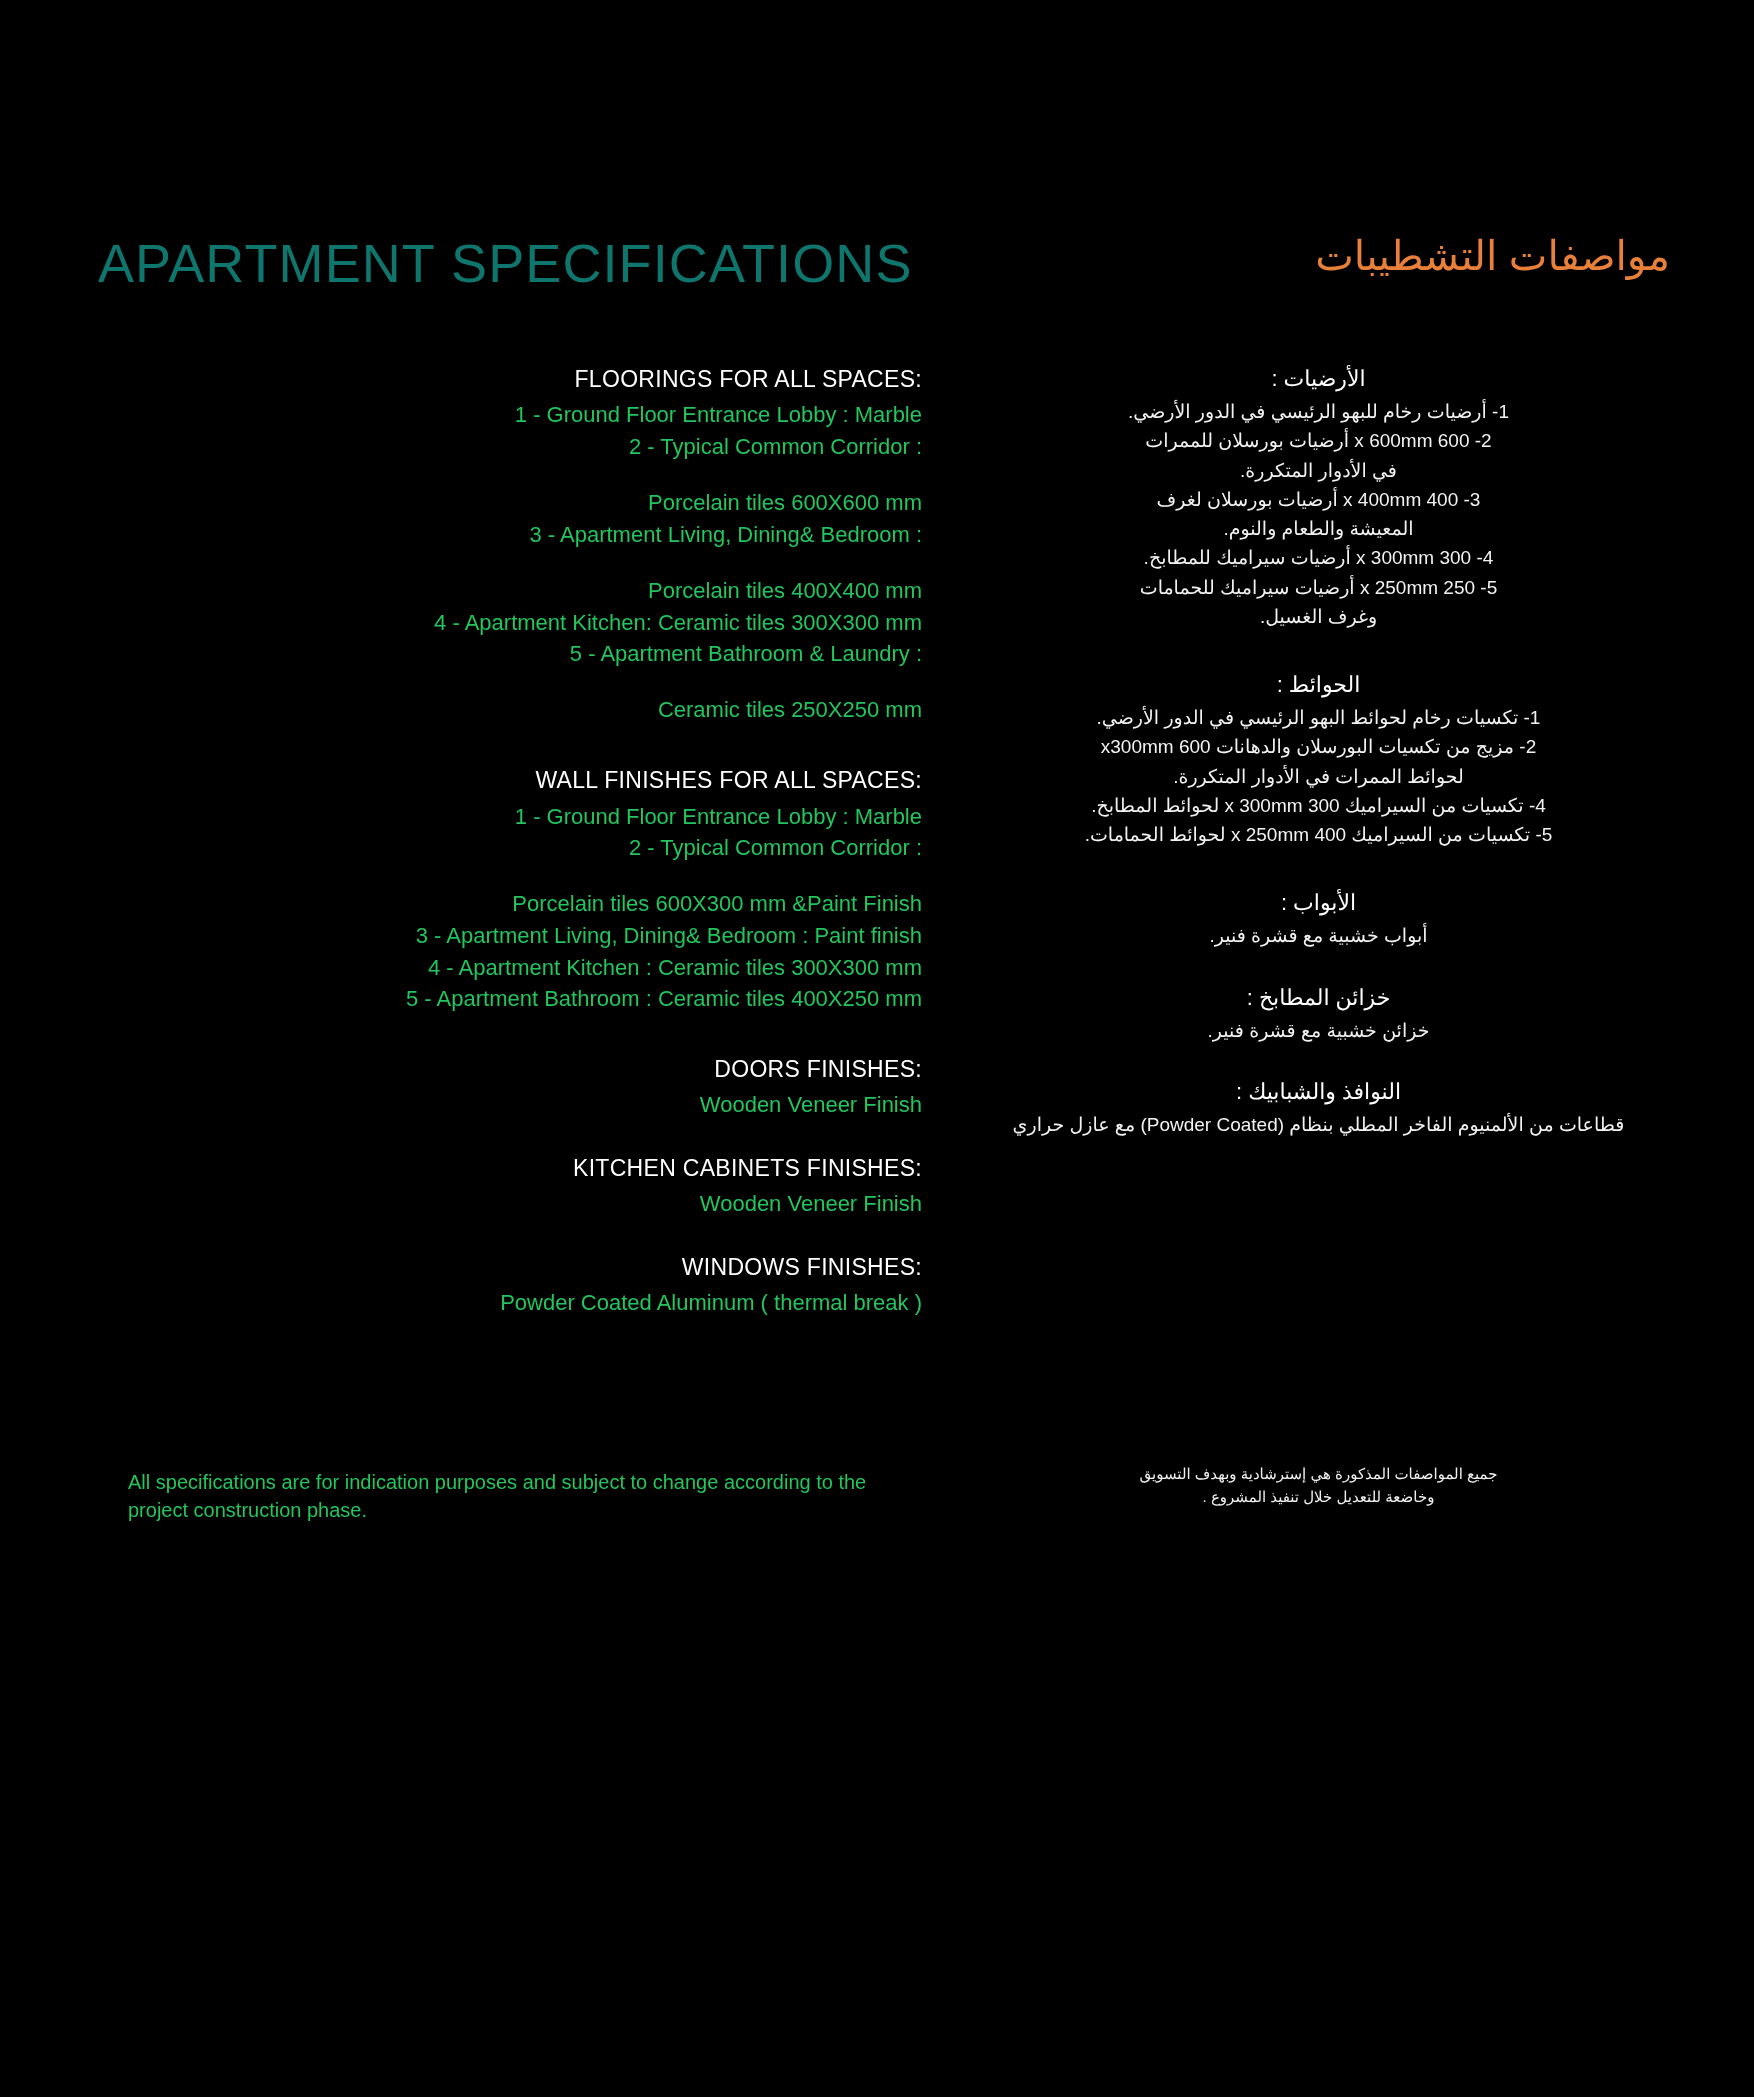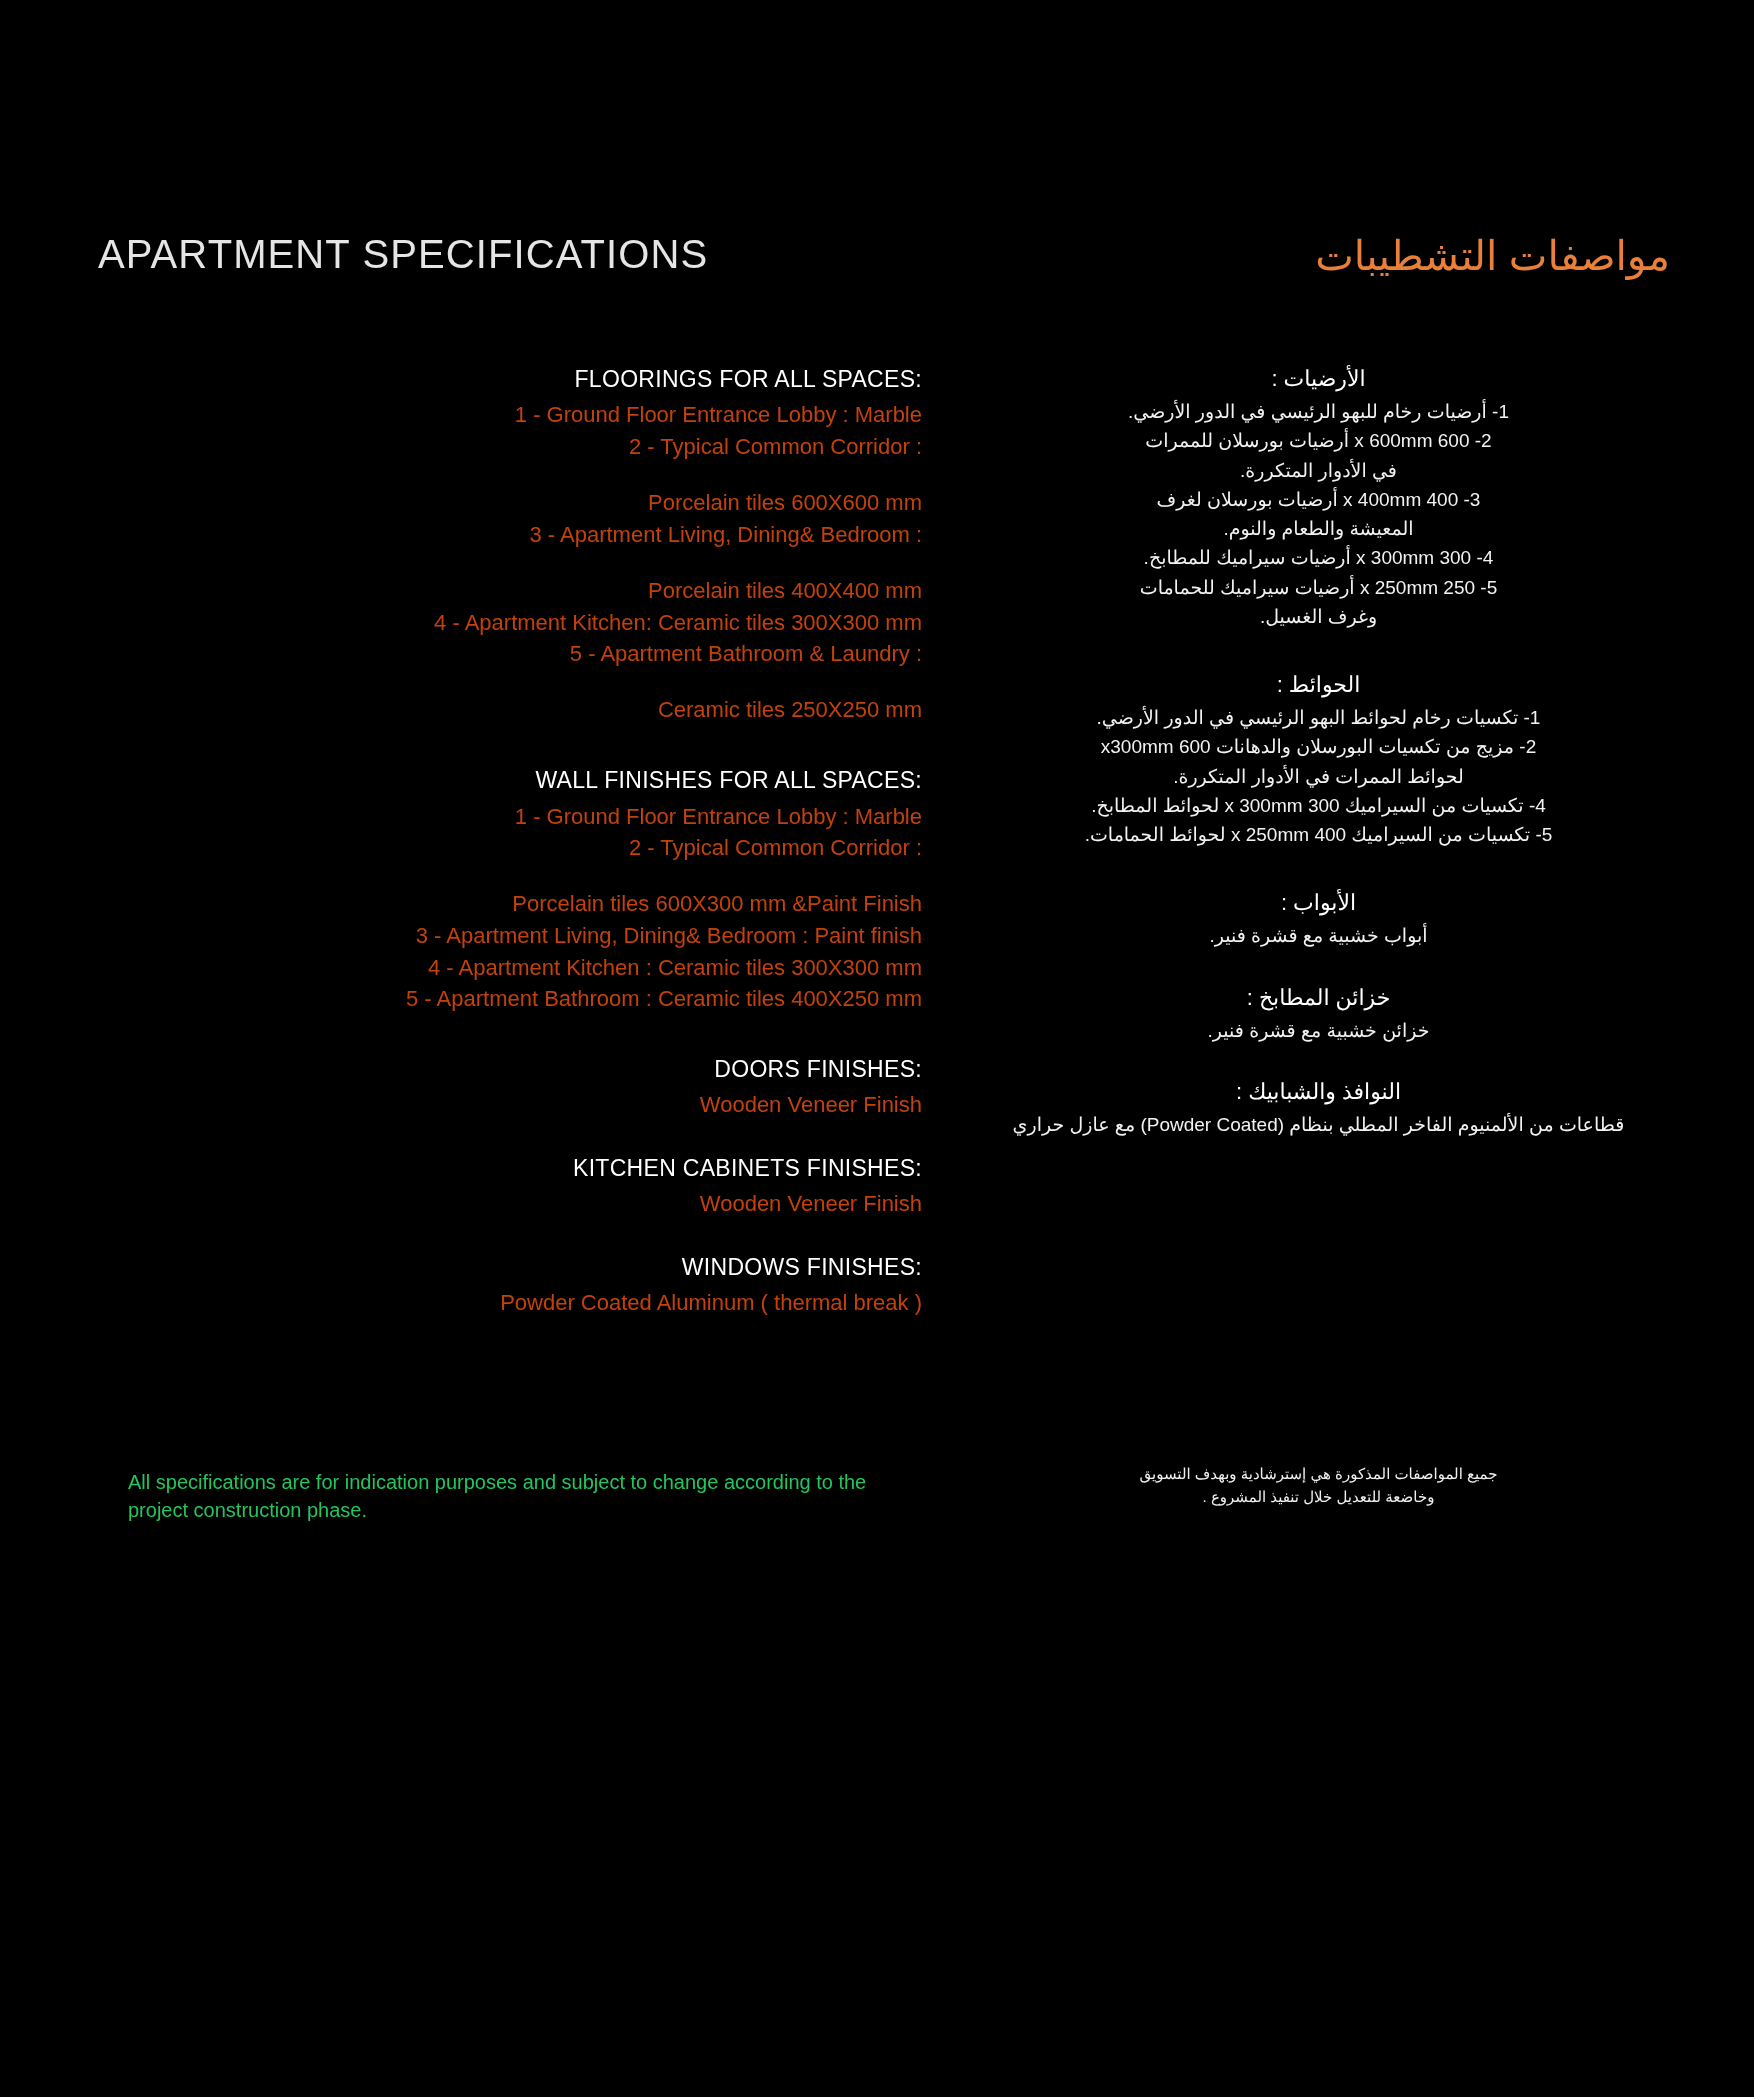--- a/index.html
+++ b/index.html
@@ -27,23 +27,23 @@
     position: absolute;
     top: 232px;
     left: 91px;
     right: 84px;
     height: 77px;
   }
   .title-en {
     position: absolute;
     left: 7px;
     top: 0;
-    font-size: 40px;
+    font-size: 54px;
     letter-spacing: 1.1px;
-    color: #e5e5e5;
+    color: #0f766e;
     font-weight: 400;
     white-space: nowrap;
   }
   .title-ar {
     position: absolute;
     right: 0;
     top: 0;
     font-size: 41px;
     color: #e8803a;
     font-weight: 400;
@@ -80,21 +80,21 @@
   .sec-head-ar {
     font-size: 22px;
     color: #ffffff;
     margin: 0 0 7px 0;
     white-space: nowrap;
   }
 
   .line-en {
     font-size: 22px;
     line-height: 1.28;
-    color: #c2410c;
+    color: #22c55e;
     margin: 0 0 3.5px 0;
     white-space: nowrap;
   }
   .line-en.indent { padding-left: 39px; margin-top: 28px; }
 
   .line-ar {
     font-size: 19px;
     line-height: 1.32;
     color: #f2f2f2;
     margin: 0 0 4.2px 0;

